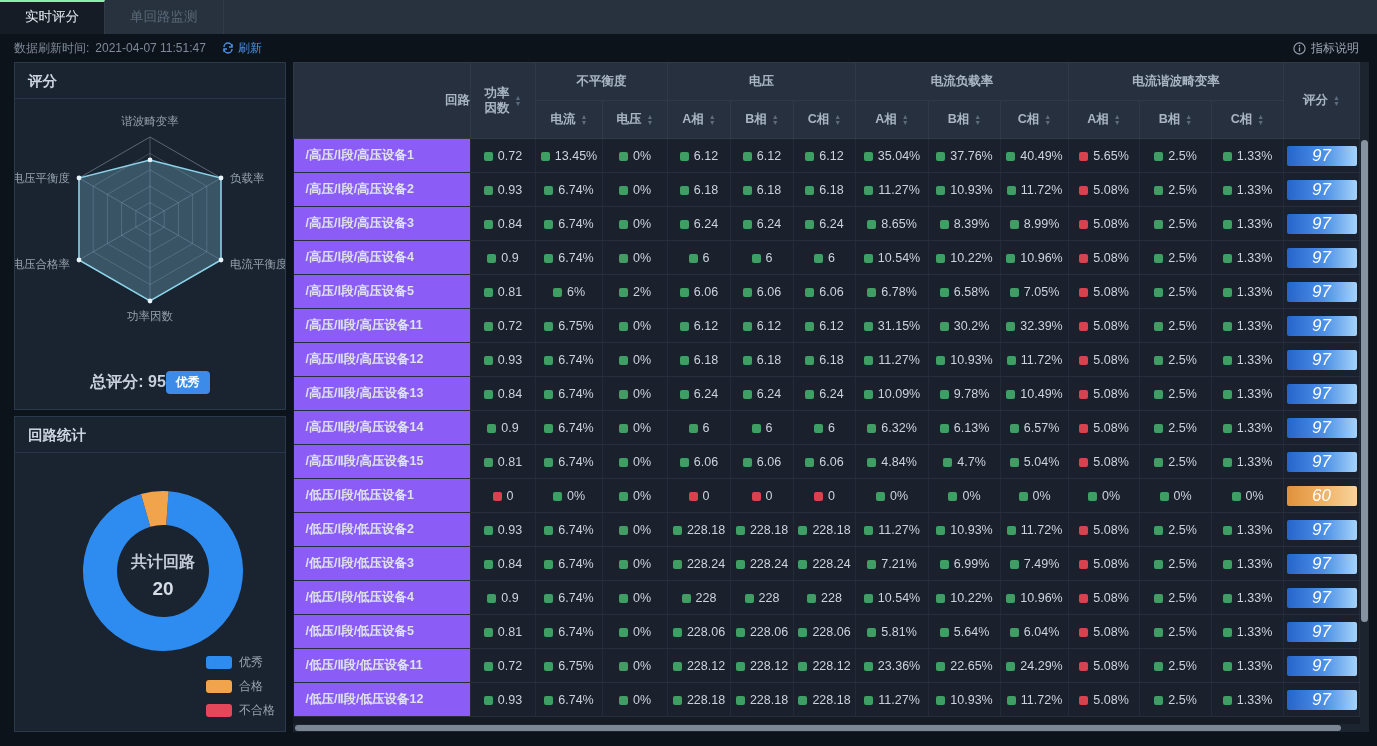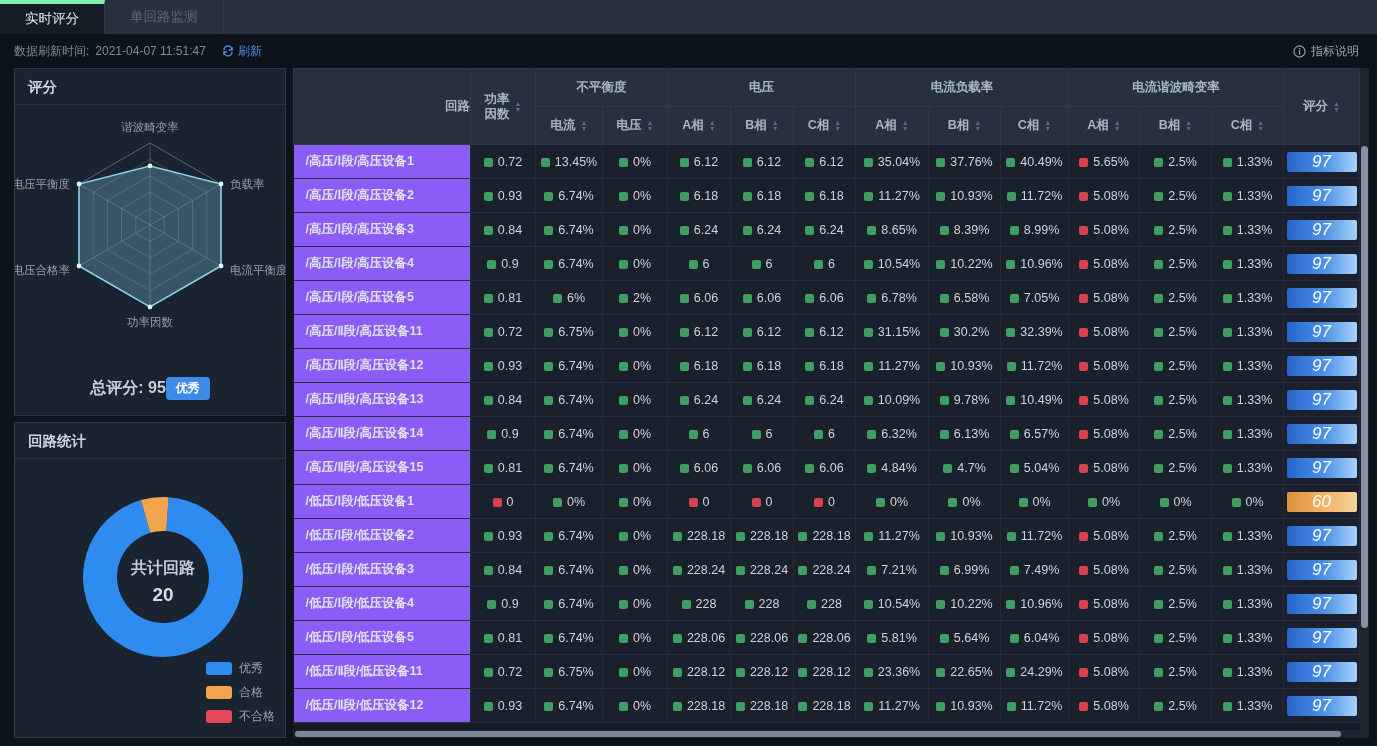--- a/index.html
+++ b/index.html
@@ -3,25 +3,25 @@
 <meta charset="utf-8">
 <style>
   * { margin:0; padding:0; box-sizing:border-box; }
   html,body { width:1377px; height:746px; overflow:hidden; background:#0d131b;
     font-family:"Liberation Sans", sans-serif; }
 
   
   .tabbar { display:flex; height:34px; background:#28323e; }
   .tab { padding:0 25px; line-height:34px; font-size:13.5px; color:#5a6878;
     border-right:1px solid #313c4a; cursor:pointer; }
-  .tab.active { background:#151c26; color:#e4e9ef; border-top:4px solid #86efac;
+  .tab.active { background:#151c26; color:#e4e9ef; border-top:2px solid #86efac;
     line-height:29px; border-right:1px solid #313c4a; }
 
   
-  .toolbar { height:34px; display:flex; align-items:center; justify-content:space-between;
+  .toolbar { height:28px; display:flex; align-items:center; justify-content:space-between;
     padding:0 18px 0 14px; font-size:12px; color:#7e8a99; }
   .toolbar .left { display:flex; align-items:center; gap:6px; }
   .refresh-link { color:#4a90e2; display:inline-flex; align-items:center; gap:4px;
     margin-left:10px; cursor:pointer; }
   .info-link { color:#9aa5b3; display:inline-flex; align-items:center; gap:5px; cursor:pointer; }
 
   
   .content { display:flex; gap:7px; padding:0 8px 0 14px; height:670px; }
   .leftcol { width:272px; display:flex; flex-direction:column; gap:6px; }
   .panel { background:#1a2330; border:1px solid #2b394c; position:relative; }

